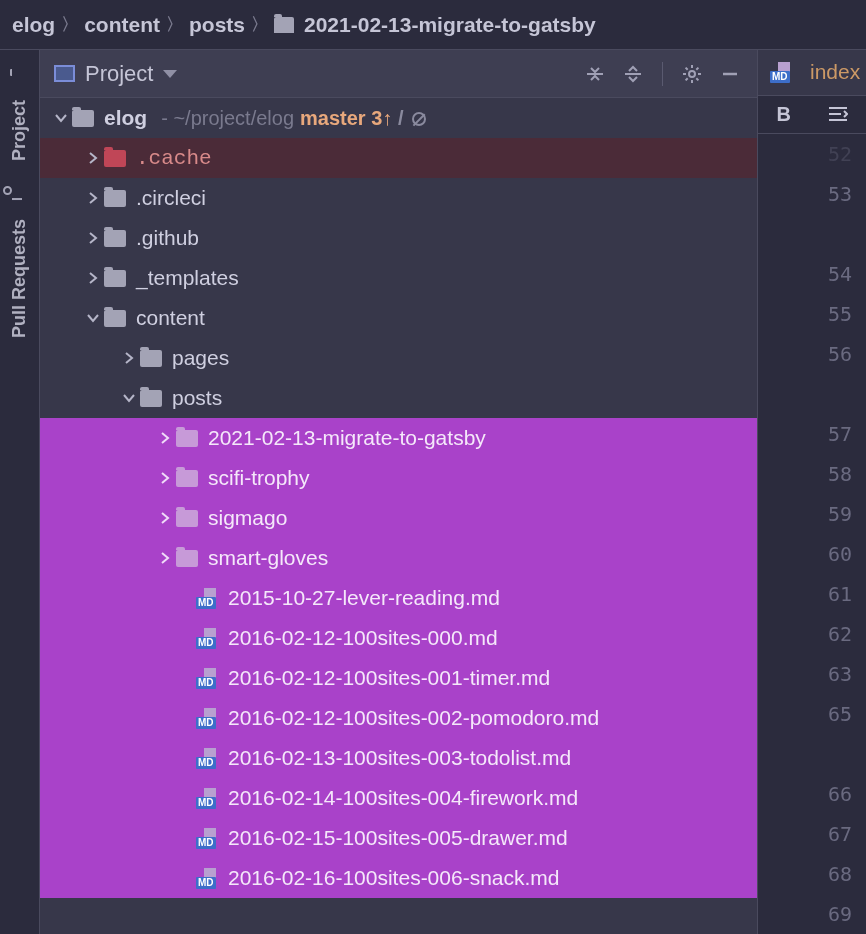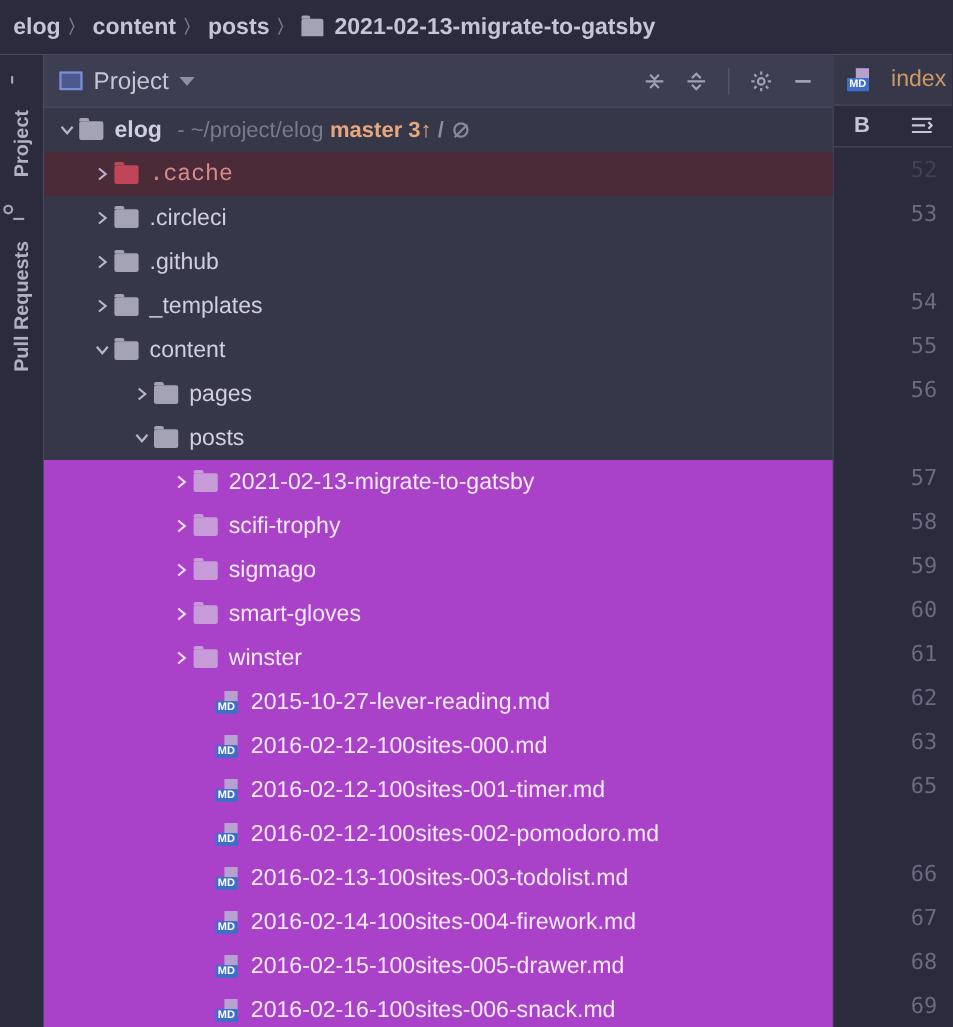--- a/index.html
+++ b/index.html
@@ -486,29 +486,20 @@
           <span class="tree-label">sigmago</span>
         </div>
         <div class="tree-row indent-3 selected">
           <span class="chevron">
             <svg width="14" height="14" viewBox="0 0 14 14">
               <path d="M4 2 L10 7 L4 12" stroke="#f0dcf8" stroke-width="2" fill="none"></path>
             </svg>
           </span>
           <span class="folder-icon sel"></span>
           <span class="tree-label">smart-gloves</span>
-        </div>
-        <div class="tree-row indent-3 selected">
-          <span class="chevron">
-            <svg width="14" height="14" viewBox="0 0 14 14">
-              <path d="M4 2 L10 7 L4 12" stroke="#f0dcf8" stroke-width="2" fill="none"></path>
-            </svg>
-          </span>
-          <span class="folder-icon sel"></span>
-          <span class="tree-label">winster</span>
         </div>
         <div class="tree-row indent-3 selected">
           <span class="no-chevron"></span>
           <span class="md-icon"></span>
           <span class="tree-label">2015-10-27-lever-reading.md</span>
         </div>
         <div class="tree-row indent-3 selected">
           <span class="no-chevron"></span>
           <span class="md-icon"></span>
           <span class="tree-label">2016-02-12-100sites-000.md</span>

